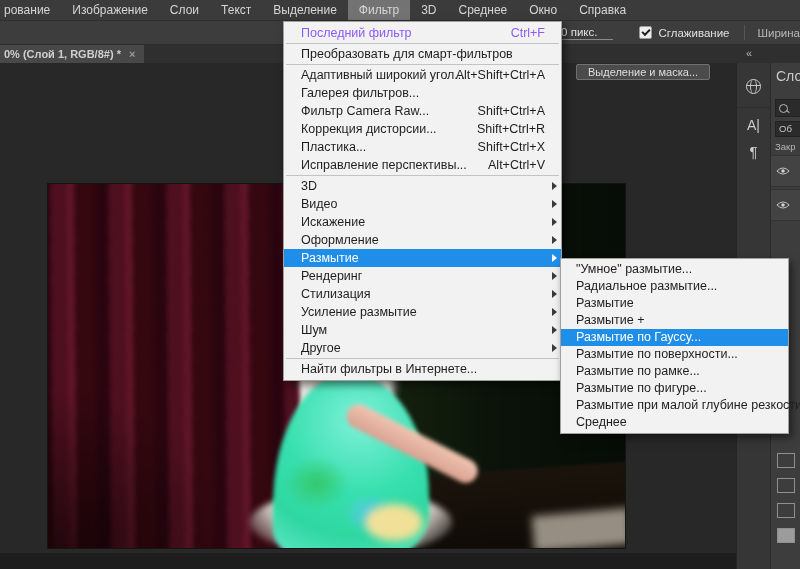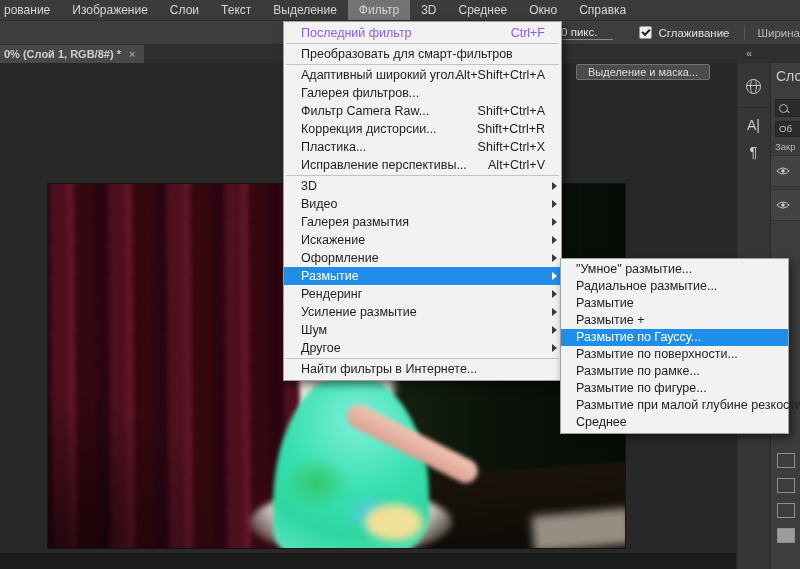--- a/index.html
+++ b/index.html
@@ -212,37 +212,37 @@
     <div class="mm-sep"></div>
     <div class="mm-row">
       <span>3D</span>
       <span class="arr"></span>
     </div>
     <div class="mm-row">
       <span>Видео</span>
       <span class="arr"></span>
     </div>
     <div class="mm-row">
-      <span>Галерея размытия</span>
-      <span class="arr"></span>
-    </div>
-    <div class="mm-row">
       <span>Искажение</span>
       <span class="arr"></span>
     </div>
     <div class="mm-row">
       <span>Оформление</span>
       <span class="arr"></span>
     </div>
     <div class="mm-row hl">
       <span>Размытие</span>
       <span class="arr"></span>
     </div>
     <div class="mm-row">
       <span>Рендеринг</span>
+      <span class="arr"></span>
+    </div>
+    <div class="mm-row">
+      <span>Стилизация</span>
       <span class="arr"></span>
     </div>
     <div class="mm-row">
       <span>Усиление размытие</span>
       <span class="arr"></span>
     </div>
     <div class="mm-row">
       <span>Шум</span>
       <span class="arr"></span>
     </div>

